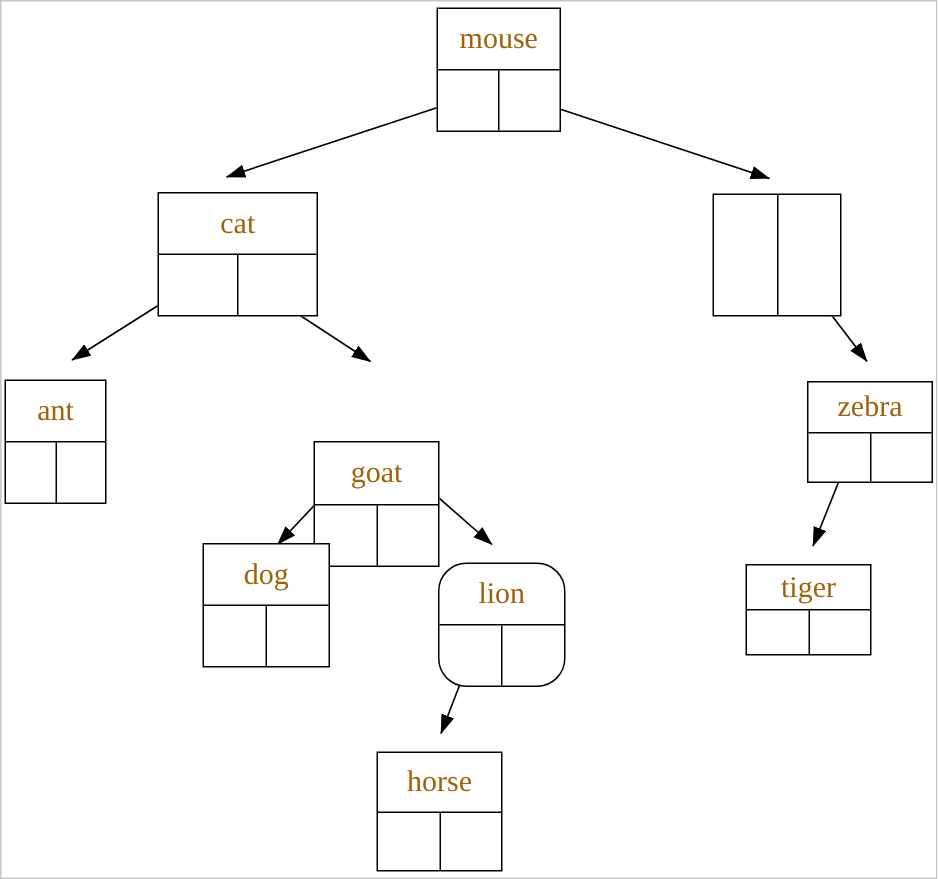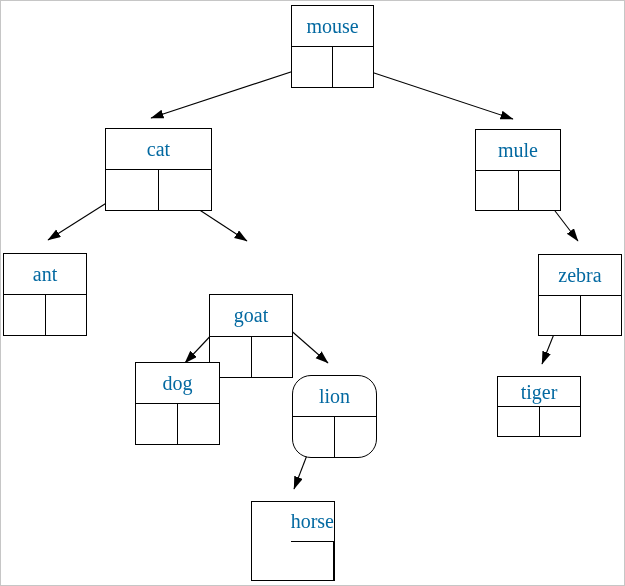--- a/index.html
+++ b/index.html
@@ -24,21 +24,21 @@
     display: flex;
     flex-direction: column;
   }
   .node .label {
     flex: 1 1 50%;
     border-bottom: 1px solid #000000;
     display: flex;
     align-items: center;
     justify-content: center;
     font-size: 20px;
-    color: #0369a1;
+    color: #a16207;
     line-height: 1;
   }
   .node .cells {
     flex: 1 1 50%;
     display: flex;
   }
   .node .cell {
     flex: 1 1 50%;
   }
   .node .cell.left {
@@ -85,41 +85,40 @@
       </div>
     </div>
     <div class="node" style="left: 104px; top: 127px; width: 107px; height: 83px;">
       <div class="label">cat</div>
       <div class="cells">
         <div class="cell left"></div>
         <div class="cell right"></div>
       </div>
     </div>
     <div class="node" style="left: 474px; top: 128px; width: 86px; height: 82px;">
-      <div class="label">mule</div>
       <div class="cells">
         <div class="cell left"></div>
         <div class="cell right"></div>
       </div>
     </div>
-    <div class="node" style="left: 2px; top: 252px; width: 84px; height: 83px;">
+    <div class="node" style="left: 2px; top: 252px; width: 68px; height: 83px;">
       <div class="label">ant</div>
       <div class="cells">
         <div class="cell left"></div>
         <div class="cell right"></div>
       </div>
     </div>
     <div class="node" style="left: 208px; top: 252px; width: 84px; height: 84px; margin-top: 41px;">
       <div class="label">goat</div>
       <div class="cells">
         <div class="cell left"></div>
         <div class="cell right"></div>
       </div>
     </div>
-    <div class="node" style="left: 537px; top: 253px; width: 84px; height: 82px;">
+    <div class="node" style="left: 537px; top: 253px; width: 84px; height: 68px;">
       <div class="label">zebra</div>
       <div class="cells">
         <div class="cell left"></div>
         <div class="cell right"></div>
       </div>
     </div>
     <div class="node" style="left: 134px; top: 361px; width: 85px; height: 83px;">
       <div class="label">dog</div>
       <div class="cells">
         <div class="cell left"></div>
@@ -133,20 +132,20 @@
         <div class="cell right"></div>
       </div>
     </div>
     <div class="node" style="left: 496px; top: 375px; width: 84px; height: 61px;">
       <div class="label">tiger</div>
       <div class="cells">
         <div class="cell left"></div>
         <div class="cell right"></div>
       </div>
     </div>
-    <div class="node" style="left: 250px; top: 500px; width: 84px; height: 80px; align-items: flex-end;">
+    <div class="node" style="left: 250px; top: 500px; width: 84px; height: 80px;">
       <div class="label">horse</div>
       <div class="cells">
         <div class="cell left"></div>
         <div class="cell right"></div>
       </div>
     </div>
   </div>
 
 </body></html>

